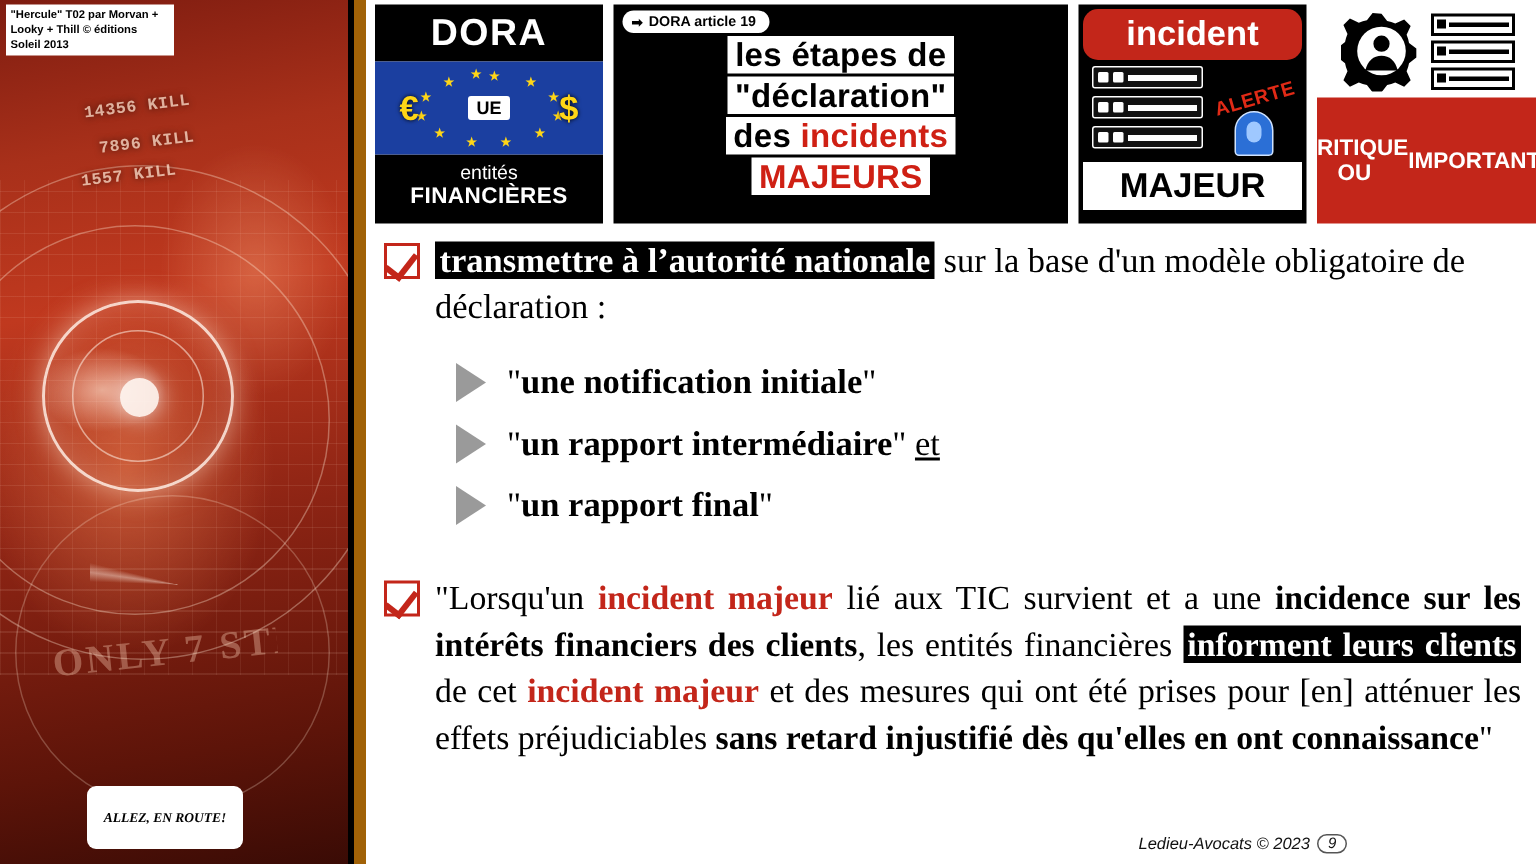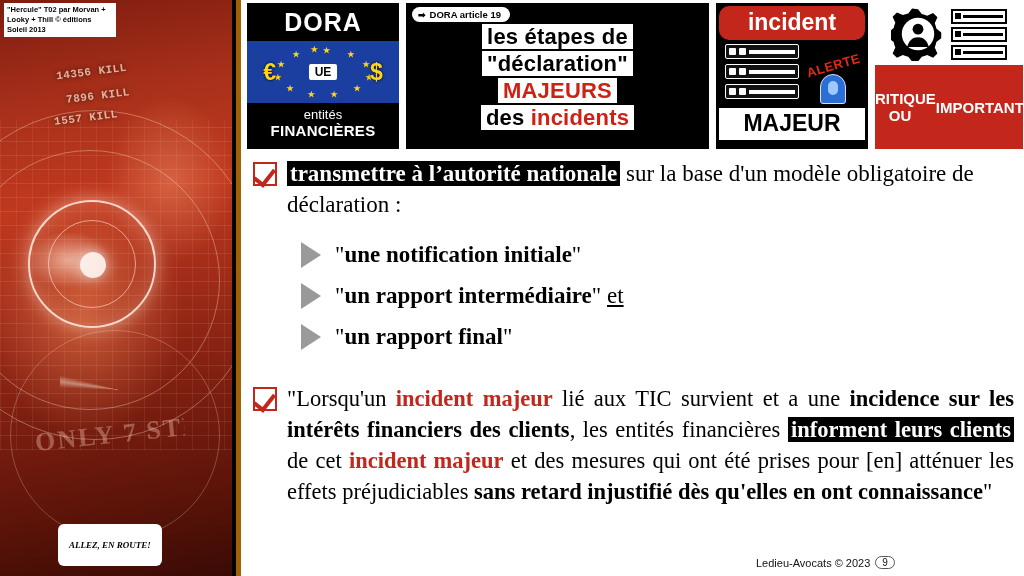--- a/index.html
+++ b/index.html
@@ -95,21 +95,21 @@
     font-size: 9px; font-weight: 700; line-height: 11px;
     font-style: italic;
     z-index: 6;
     font-family: Liberation Serif, serif;
   }
 
   
   .content {
     position: absolute; left: 236px; top: 0; width: 788px; height: 576px;
     background: #fff;
-    border-left: 5px solid #a16207;
+    border-left: 8px solid #a16207;
   }
 
   
   .banner { position: absolute; left: 6px; top: 3px; width: 776px; height: 146px; display: flex; gap: 7px; }
 
   
   .dora { width: 152px; display: flex; flex-direction: column; }
   .dora-title {
     background: #000; color: #fff; text-align: center;
     font-weight: 800; font-size: 25px; letter-spacing: 1px;
@@ -241,20 +241,21 @@
   .p2 .red { color: #c3261a; font-weight: 700; }
   .p2 b { font-weight: 700; }
   .p2 .hl { background: #000; color: #fff; font-weight: 700; padding: 0 3px; }
 
   
   .footer-badge {
     position: absolute; left: 515px; bottom: 7px;
     display: flex; align-items: center; gap: 5px;
     font-size: 11px; color: #111;
     font-family: "Liberation Sans", sans-serif;
+    font-style: italic;
   }
   .footer-badge .num {
     border: 1px solid #555; border-radius: 9px; padding: 0 6px;
     font-size: 10px;
   }
 </style>
 </head>
 <body>
 
 <div class="slide">
@@ -307,22 +308,22 @@
       </div>
 
       <div class="center-block">
         <div class="pill">
           <span class="arrow">➡</span>
           <span>DORA article 19</span>
         </div>
         <div class="center-title">
           <span class="rowline"><span class="hl-white">les étapes de</span></span>
           <span class="rowline"><span class="hl-white">"déclaration"</span></span>
+          <span class="rowline"><span class="hl-white"><span>des </span><span class="hl-red">incidents</span></span></span>
           <span class="rowline"><span class="hl-white" style="color:#cf2014">MAJEURS</span></span>
-          <span class="rowline"><span class="hl-white"><span>des </span><span class="hl-red">incidents</span></span></span>
         </div>
       </div>
 
       <div class="incident">
         <div class="inc-top">incident</div>
         <div class="inc-mid">
           <div class="srv s1">
               <i></i>
               <i></i>
               <span class="bar"></span>

